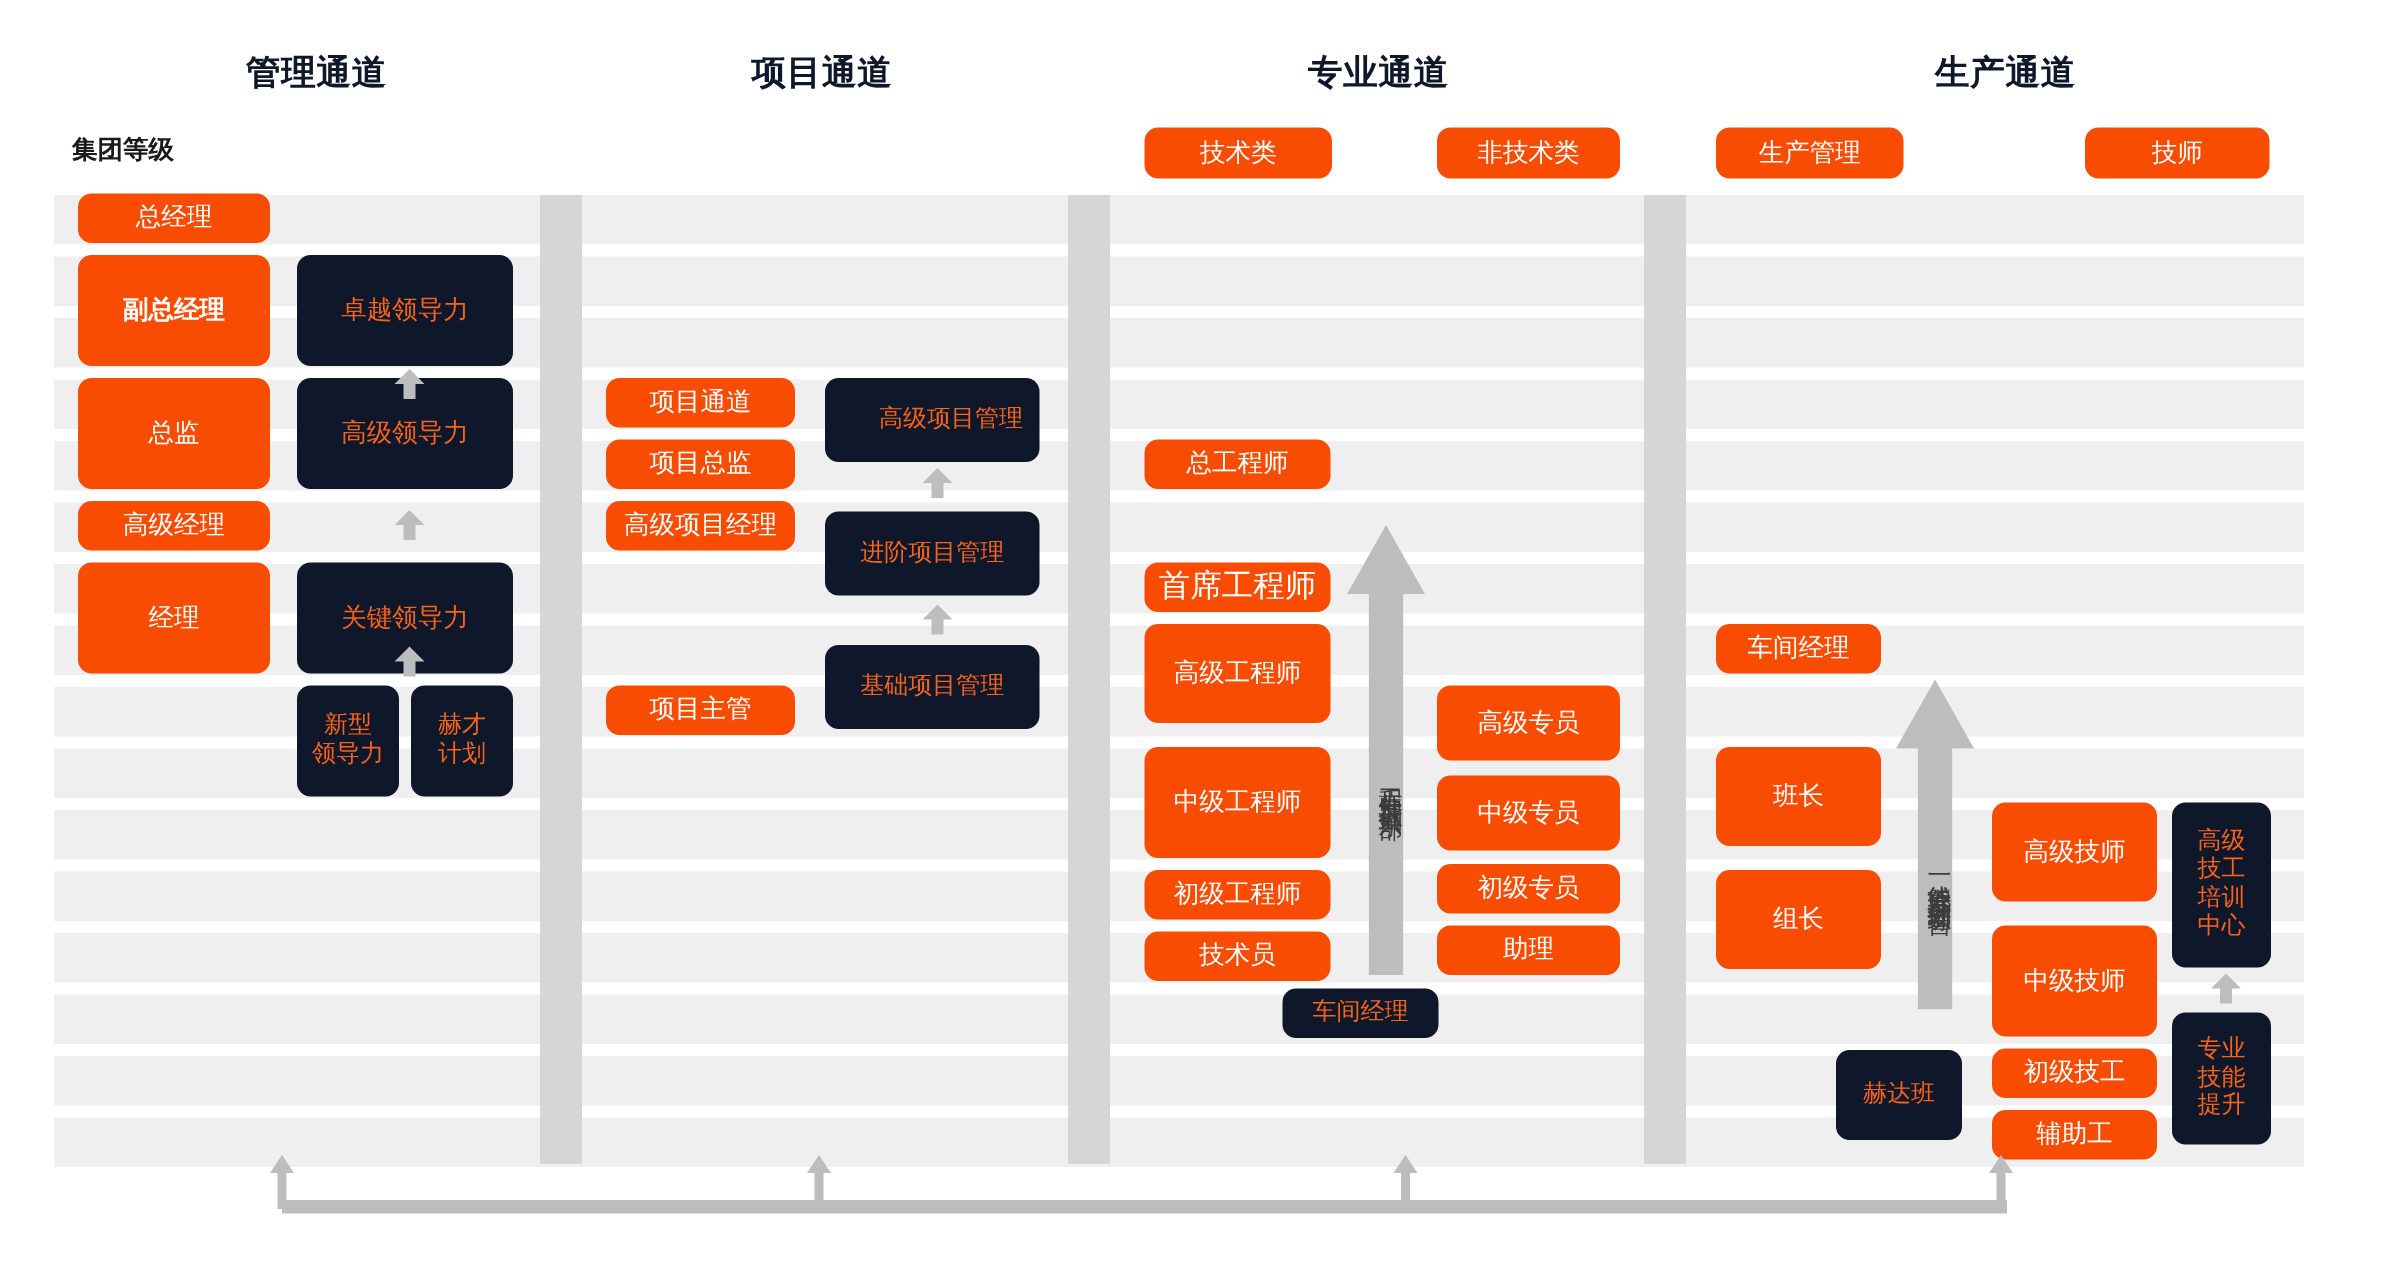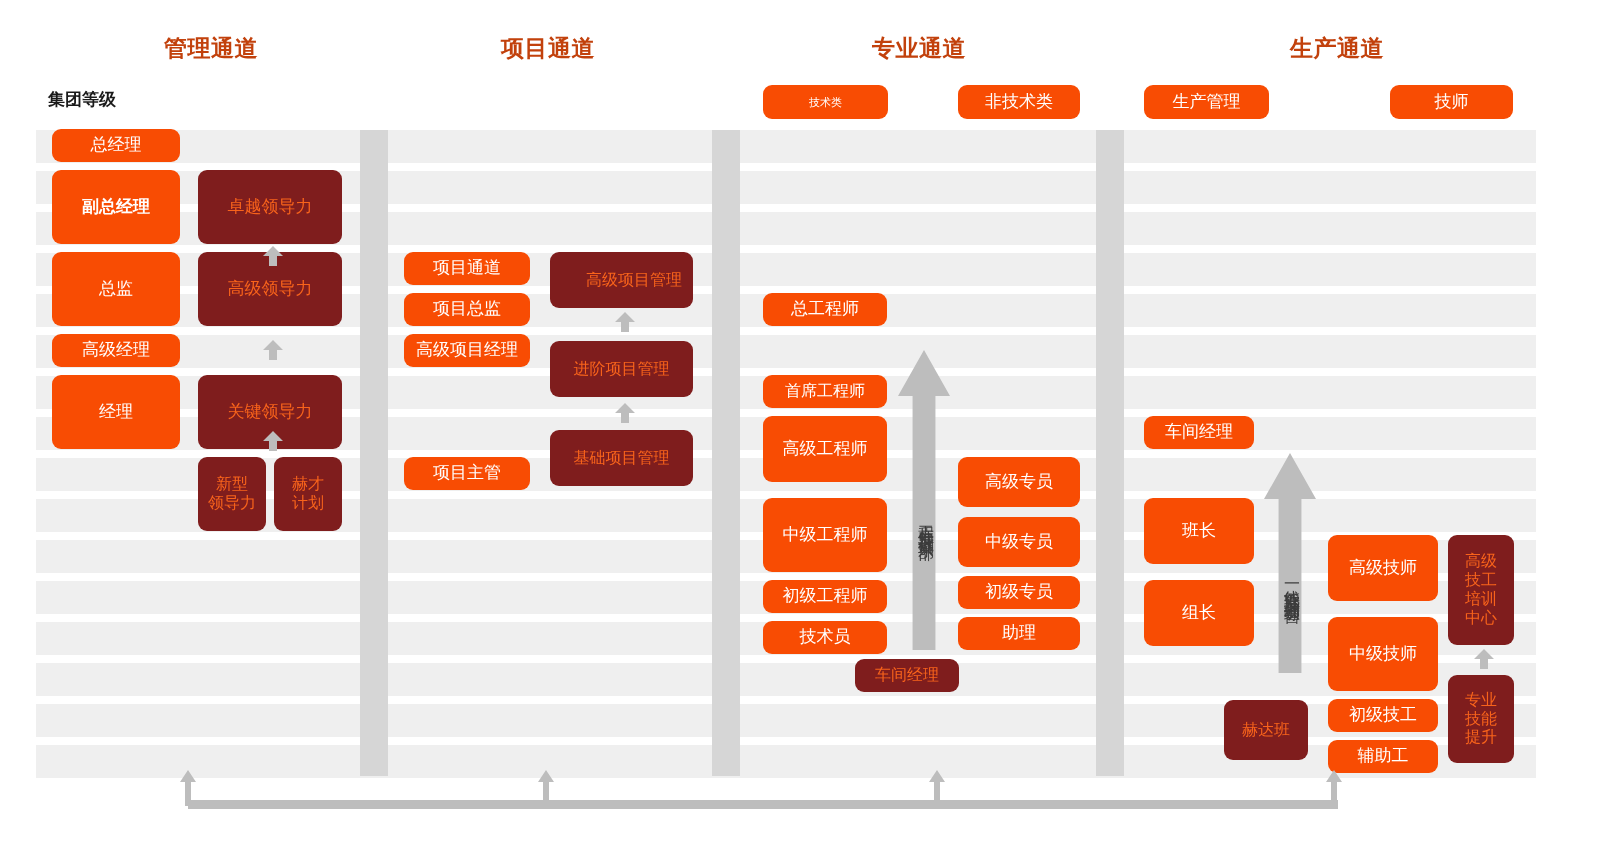--- a/index.html
+++ b/index.html
@@ -10,21 +10,21 @@
     overflow:hidden;
     position:relative;
   }
   #canvas{position:absolute;left:0;top:0;width:1600px;height:850px;}
 
   
   .chan-title{
     position:absolute;
     font-size:23px;
     font-weight:bold;
-    color:#c2410c;
+    color:#0f172a;
     text-align:left;
     white-space:nowrap;
     transform:translateX(-50%);
     letter-spacing:0.5px;
   }
 
   
   .group-label{
     position:absolute;
     font-size:17px;
@@ -59,21 +59,21 @@
     border-radius:9px;
     box-sizing:border-box;
     line-height:1.18;
     white-space:pre-line;
   }
   .box.solid{
     background:#f84c03;
     color:#ffffff;
   }
   .box.light{
-    background:#7f1d1d;
+    background:#0f172a;
     color:#f8631b;
   }
 
   
   .gray-arrow-big{
     position:absolute;
   }
   .gray-arrow-big svg{display:block;}
 
   
@@ -127,21 +127,21 @@
     <div class="row-stripe" style="left: 36px; width: 1500px; height: 33px; top: 704px;"></div>
     <div class="row-stripe" style="left: 36px; width: 1500px; height: 33px; top: 745px;"></div>
     <div class="sep-col" style="left: 360px; top: 130px; width: 28px; height: 646px;"></div>
     <div class="sep-col" style="left: 712px; top: 130px; width: 28px; height: 646px;"></div>
     <div class="sep-col" style="left: 1096px; top: 130px; width: 28px; height: 646px;"></div>
     <div class="chan-title" style="left: 211px; top: 33px;">管理通道</div>
     <div class="chan-title" style="left: 548px; top: 33px;">项目通道</div>
     <div class="chan-title" style="left: 919px; top: 33px;">专业通道</div>
     <div class="chan-title" style="left: 1337px; top: 33px;">生产通道</div>
     <div class="group-label" style="left: 48px; top: 88px;">集团等级</div>
-    <div class="box solid" style="font-size: 11px; left: 763px; top: 85px; width: 125px; height: 34px;">技术类</div>
+    <div class="box solid" style="font-size: 17px; left: 763px; top: 85px; width: 125px; height: 34px;">技术类</div>
     <div class="box solid" style="font-size: 17px; left: 958px; top: 85px; width: 122px; height: 34px;">非技术类</div>
     <div class="box solid" style="font-size: 17px; left: 1144px; top: 85px; width: 125px; height: 34px;">生产管理</div>
     <div class="box solid" style="font-size: 17px; left: 1390px; top: 85px; width: 123px; height: 34px;">技师</div>
     <div class="box solid" style="font-size: 17px; left: 52px; top: 129px; width: 128px; height: 33px;">总经理</div>
     <div class="box solid" style="font-size: 17px; left: 52px; top: 170px; width: 128px; height: 74px; font-weight: bold;">副总经理</div>
     <div class="box solid" style="font-size: 17px; left: 52px; top: 252px; width: 128px; height: 74px;">总监</div>
     <div class="box solid" style="font-size: 17px; left: 52px; top: 334px; width: 128px; height: 33px;">高级经理</div>
     <div class="box solid" style="font-size: 17px; left: 52px; top: 375px; width: 128px; height: 74px;">经理</div>
     <div class="box light" style="font-size: 17px; left: 198px; top: 170px; width: 144px; height: 74px;">卓越领导力</div>
     <div class="box light" style="font-size: 17px; left: 198px; top: 252px; width: 144px; height: 74px;">高级领导力</div>
@@ -176,21 +176,21 @@
       <svg width="22" height="22" viewBox="0 0 22 22">
         <polygon points="11,1 21,11 15,11 15,21 7,21 7,11 1,11" fill="#bdbdbd"></polygon>
       </svg>
     </div>
     <div class="mini-arrow" style="left: 614px; top: 402px; width: 22px; height: 22px;">
       <svg width="22" height="22" viewBox="0 0 22 22">
         <polygon points="11,1 21,11 15,11 15,21 7,21 7,11 1,11" fill="#bdbdbd"></polygon>
       </svg>
     </div>
     <div class="box solid" style="font-size: 17px; left: 763px; top: 293px; width: 124px; height: 33px;">总工程师</div>
-    <div class="box solid" style="font-size: 16px; left: 763px; top: 375px; width: 124px; height: 33px;">首席工程师</div>
+    <div class="box solid" style="font-size: 21px; left: 763px; top: 375px; width: 124px; height: 33px;">首席工程师</div>
     <div class="box solid" style="font-size: 17px; left: 763px; top: 416px; width: 124px; height: 66px;">高级工程师</div>
     <div class="box solid" style="font-size: 17px; left: 763px; top: 498px; width: 124px; height: 74px;">中级工程师</div>
     <div class="box solid" style="font-size: 17px; left: 763px; top: 580px; width: 124px; height: 33px;">初级工程师</div>
     <div class="box solid" style="font-size: 17px; left: 763px; top: 621px; width: 124px; height: 33px;">技术员</div>
     <div class="box solid" style="font-size: 17px; left: 958px; top: 457px; width: 122px; height: 50px;">高级专员</div>
     <div class="box solid" style="font-size: 17px; left: 958px; top: 517px; width: 122px; height: 50px;">中级专员</div>
     <div class="box solid" style="font-size: 17px; left: 958px; top: 576px; width: 122px; height: 33px;">初级专员</div>
     <div class="box solid" style="font-size: 17px; left: 958px; top: 617px; width: 122px; height: 33px;">助理</div>
     <div class="gray-arrow-big" style="left: 898px; top: 350px; width: 52px; height: 300px;">
       <svg width="52" height="300" viewBox="0 0 52 300">

